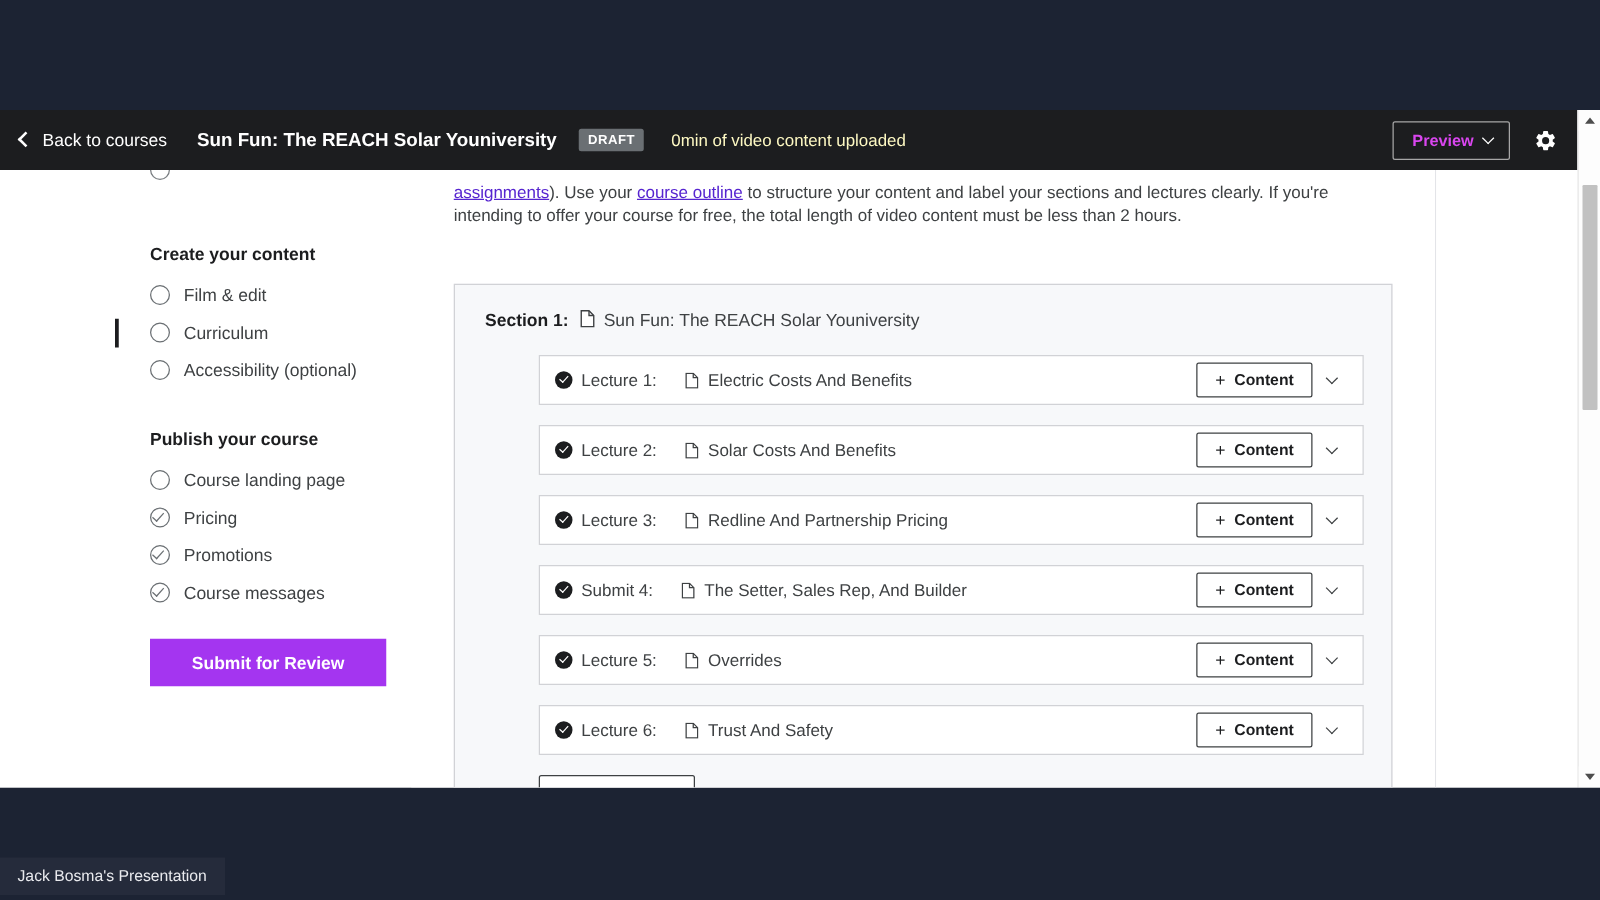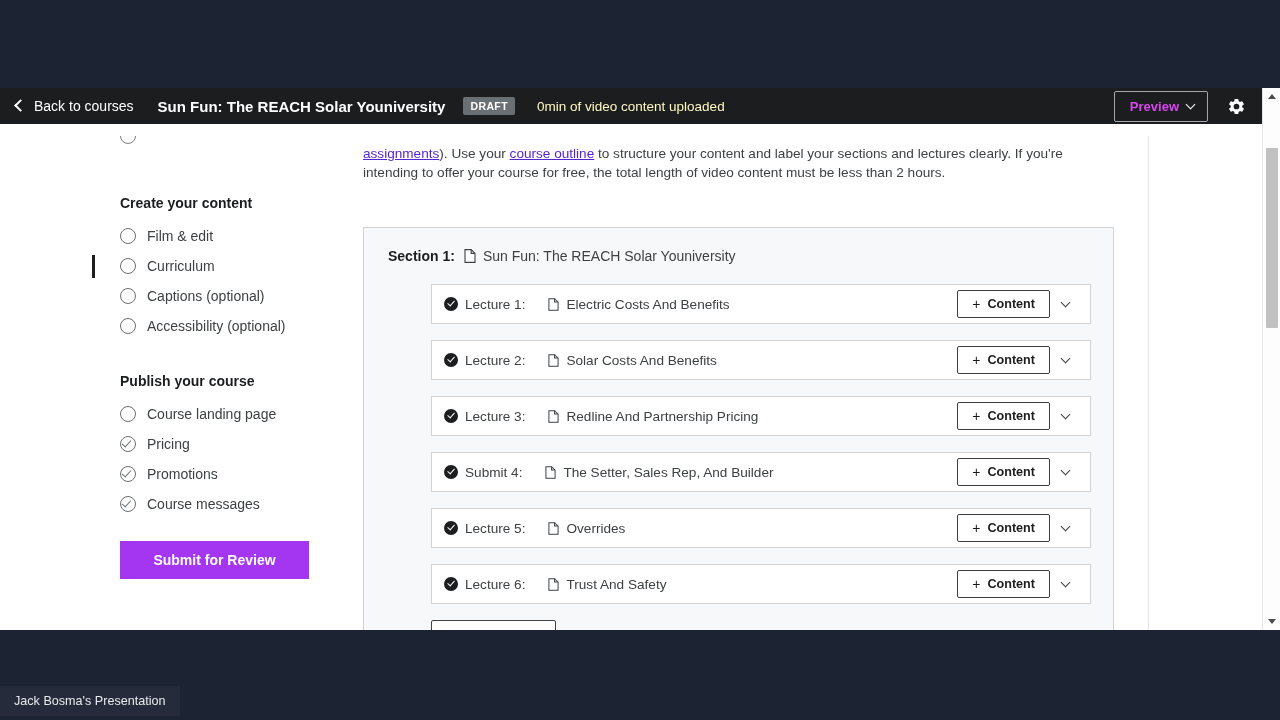--- a/index.html
+++ b/index.html
@@ -37,21 +37,21 @@
     left: 0; top: 88px;
     width: 1280px; height: 542px;
     background: #ffffff;
     overflow: hidden;
   }
 
   
   .appbar {
     position: absolute;
     left: 0; top: 0;
-    width: 1262px; height: 36px;
+    width: 1262px; height: 48px;
     background: #1c1d1f;
     display: flex;
     align-items: center;
     padding: 0 14px 0 16px;
     color: #ffffff;
   }
   .back-link {
     display: flex;
     align-items: center;
     gap: 9px;
@@ -226,21 +226,20 @@
   }
 
   .section-card {
     margin-top: 45px;
     border: 1px solid #d1d2d6;
     background: #f7f8fa;
     padding: 20px 22px 22px;
   }
   .section-head {
     display: flex;
-    align-items: center;
     gap: 7px;
     font-size: 14px;
     color: #3e4143;
     margin-bottom: 20px;
     padding-left: 2px;
   }
   .section-head .sec-label {
     font-weight: bold;
     color: #1c1d1f;
     margin-right: 2px;
@@ -434,24 +433,20 @@
             <span class="radio"></span>
             <span class="label">Film &amp; edit</span>
           </div>
 
           <div class="nav-item">
             <span class="active-marker"></span>
             <span class="radio"></span>
             <span class="label">Curriculum</span>
           </div>
 
-          <div class="nav-item">
-            <span class="radio"></span>
-            <span class="label">Captions (optional)</span>
-          </div>
 
           <div class="nav-item">
             <span class="radio"></span>
             <span class="label">Accessibility (optional)</span>
           </div>
         </div>
 
         <div class="nav-group" style="padding-top:32px;">
           <div class="nav-group-title">Publish your course</div>
 

